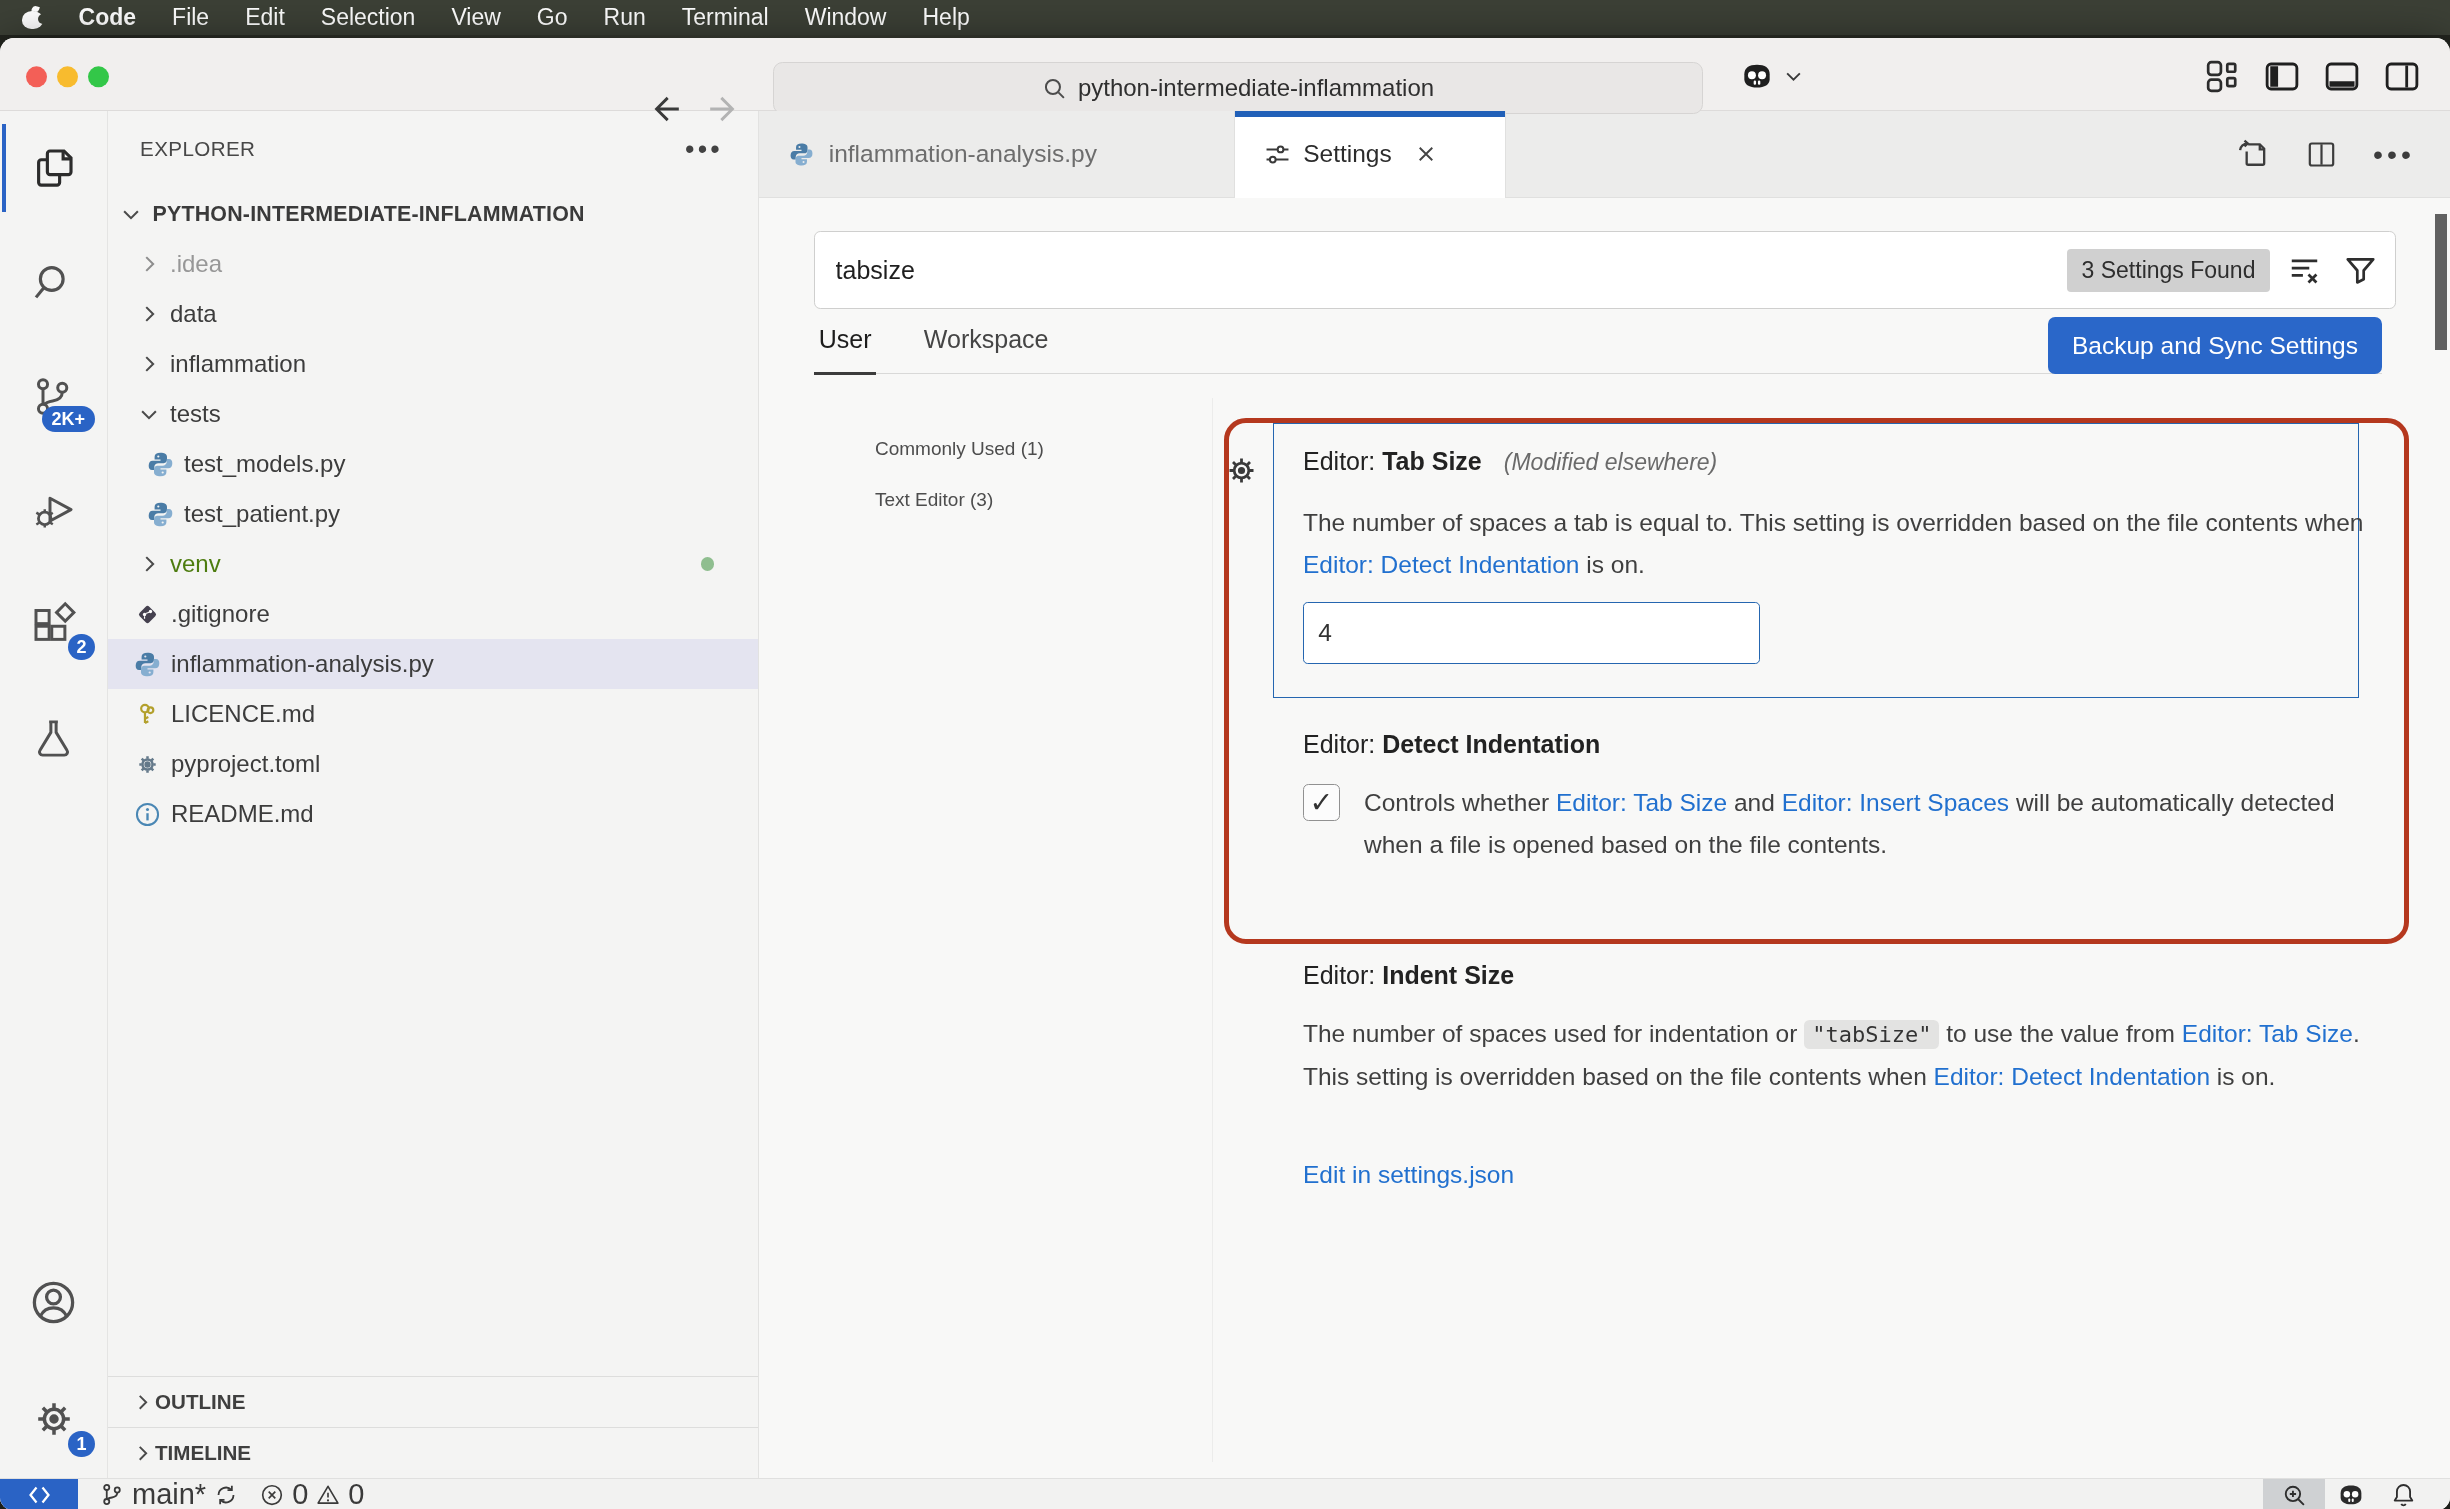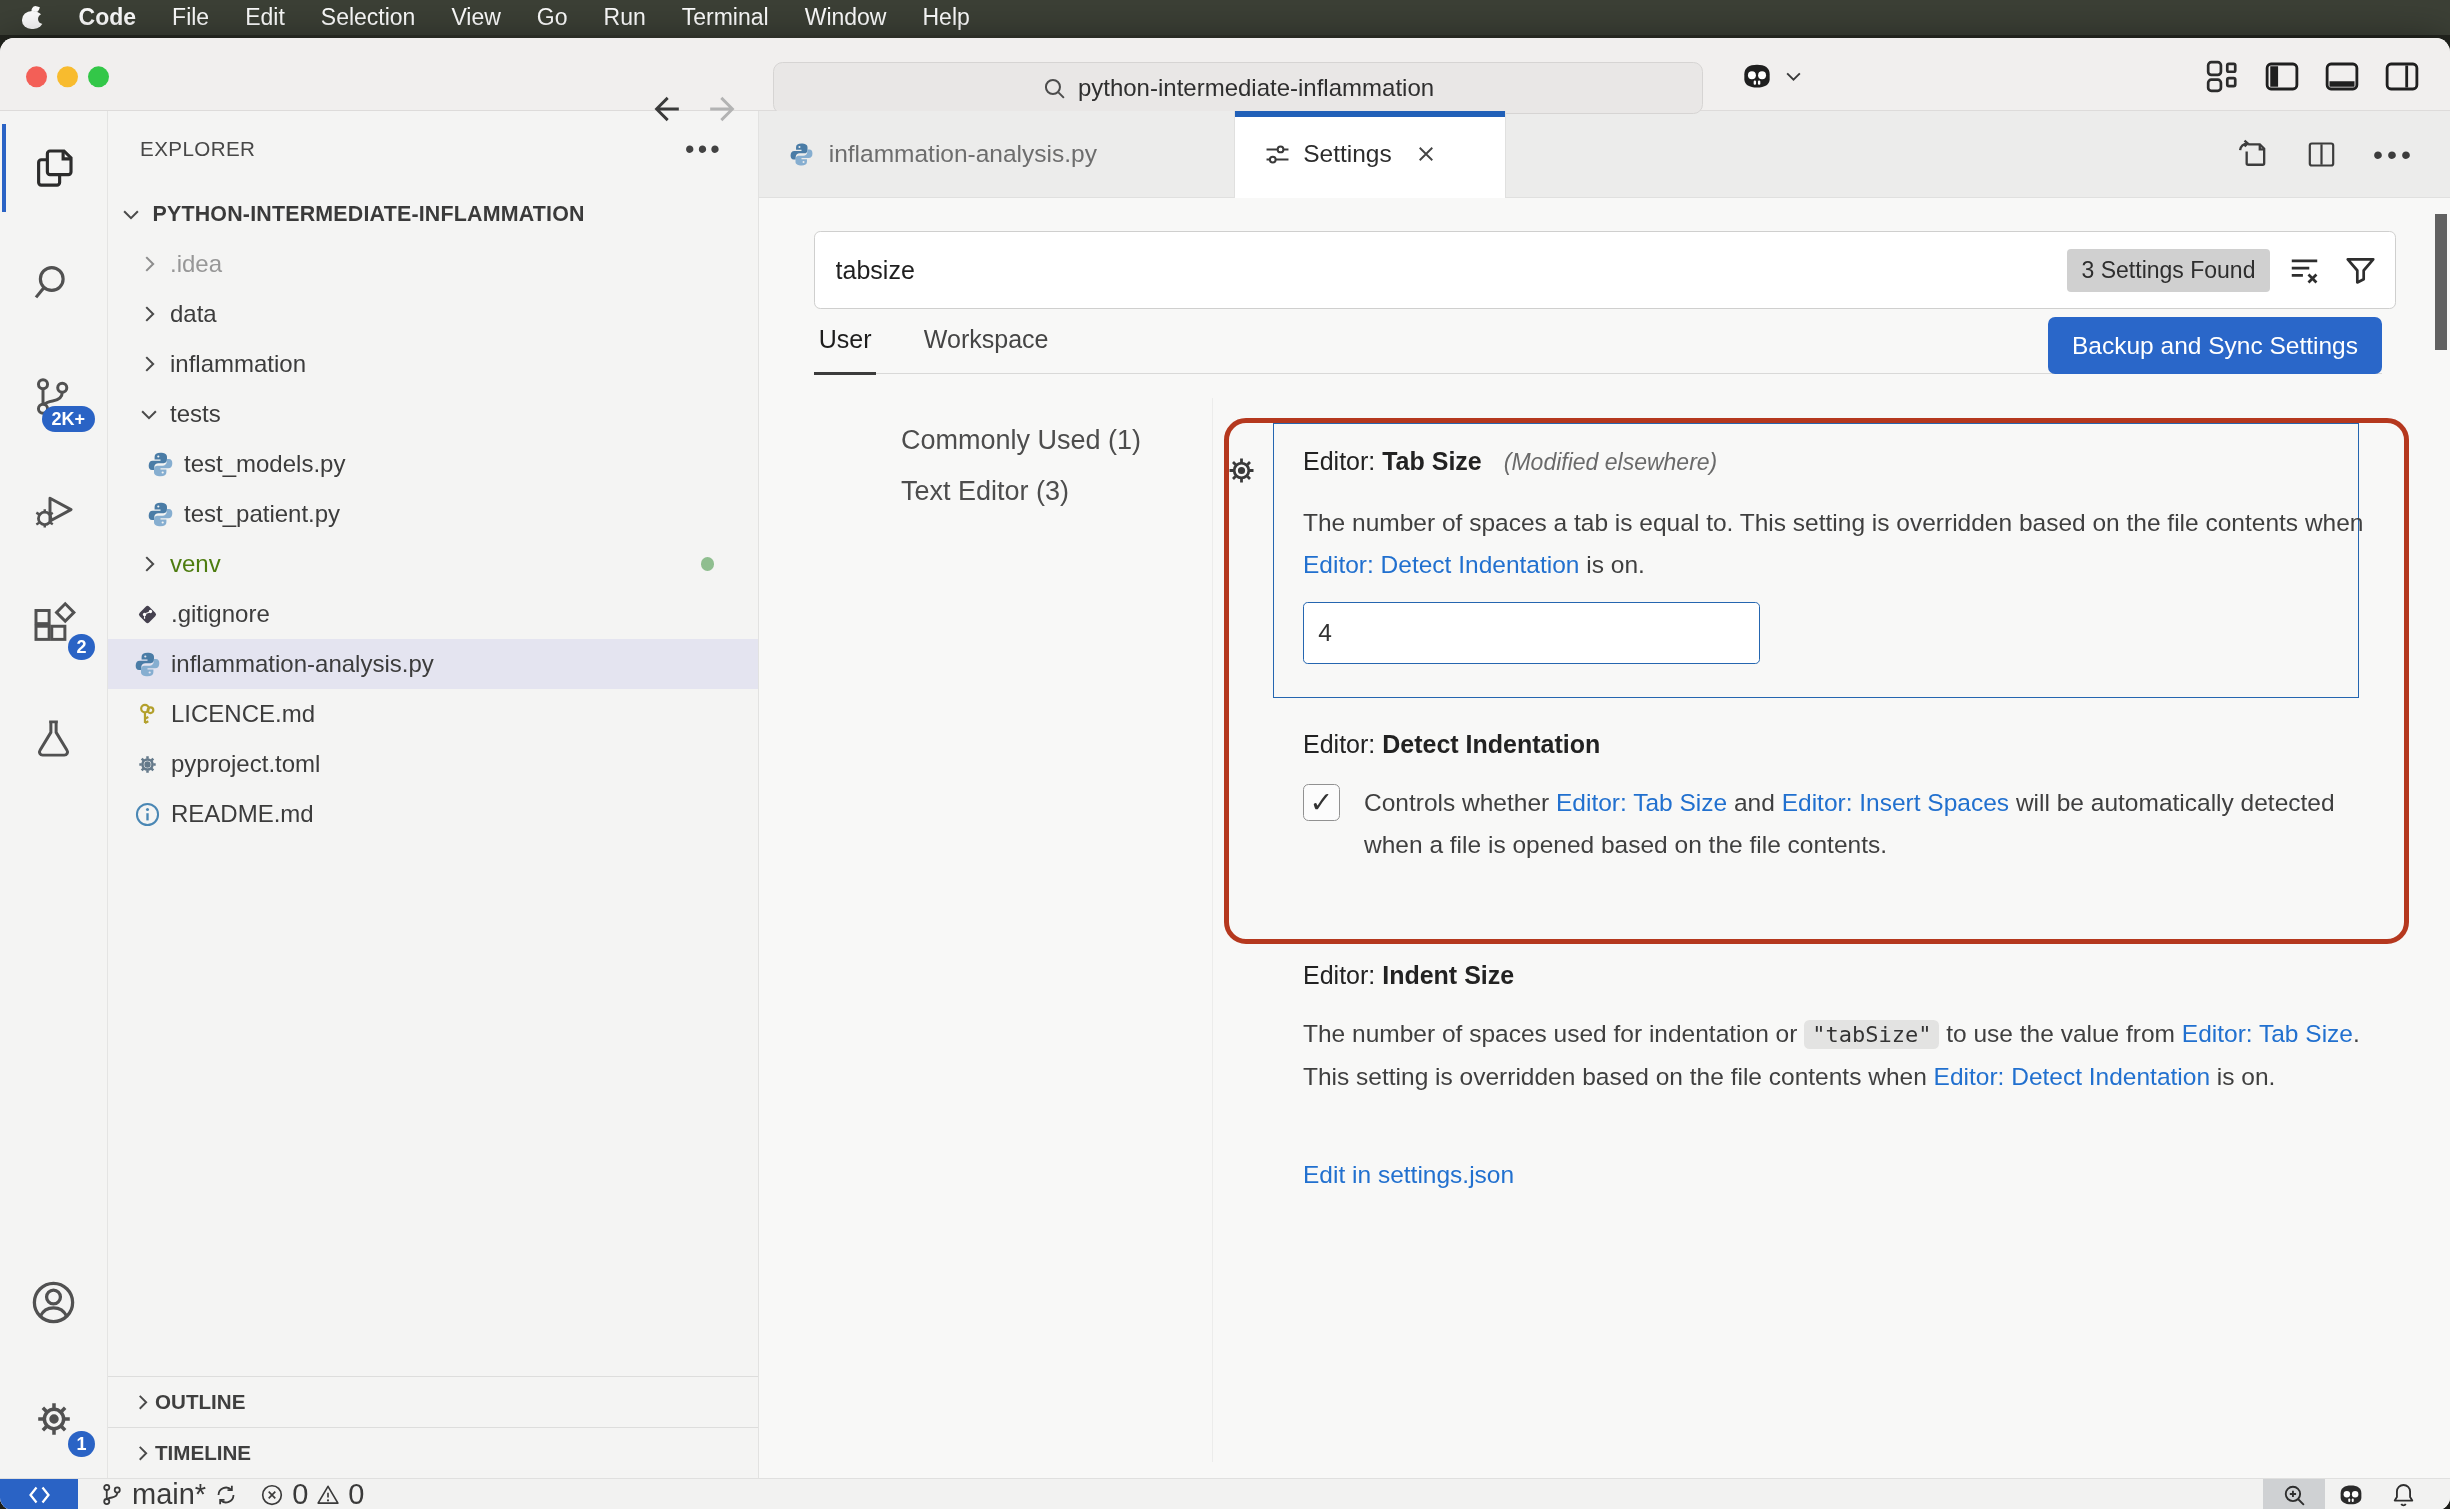--- a/index.html
+++ b/index.html
@@ -93,21 +93,21 @@
   .search-icons { display:flex; gap:20.6px; align-items:center; color:#3a3a3a; }
   .scopes-row { position:absolute; left:55px; top:119px; right:68px; height:57px;
     border-bottom:0.8px solid #d9d9d8; display:flex; align-items:flex-start; }
   .scope { font-size:25px; padding:8px 4.7px 0; margin-right:43px; height:57px; position:relative; color:#454545; }
   .scope.active { color:#1d1d1d; }
   .scope.active::after { content:""; position:absolute; left:0; right:0; bottom:-0.8px; height:3.2px; background:#3c3c3c; }
   .backup-btn { margin-left:auto; height:57px; background:#2a67c9; color:#fff; border:none;
     border-radius:7.1px; font-size:24.5px; padding:4px 24px; font-family:"Liberation Sans", sans-serif; }
   .set-content { position:absolute; left:0; right:0; top:176px; bottom:0; }
   .vdiv { position:absolute; left:453px; top:24px; bottom:16px; width:0.8px; background:#ececeb; }
-  .toc { position:absolute; left:116px; top:41px; font-size:27px; color:#4d4d4d; line-height:51px;margin-left:26px; }
+  .toc { position:absolute; left:116px; top:49px; font-size:19px; color:#4d4d4d; line-height:51px; }
   .annotation { position:absolute; left:465px; top:44px; width:1185px; height:526px;
     border:5.5px solid #b5381e; border-radius:22px; pointer-events:none; z-index:5; }
   .setting-focus { position:absolute; left:514px; top:49px; width:1086px; height:275px;
     border:1.6px solid #2566b0; }
   .row-gear { position:absolute; left:462px; top:76px; color:#3a3a3a; }
   .s-title { position:absolute; left:544px; font-size:25px; color:#222; }
   .s-title b { font-weight:bold; }
   .s-title .mod { font-style:italic; color:#6a6a6a; margin-left:22px; font-size:23px; }
   .s-desc { position:absolute; left:544px; font-size:24.5px; color:#3f3f3f; line-height:42px; }
   .s-desc a, .edit-link { color:#2170cf; text-decoration:none; }

